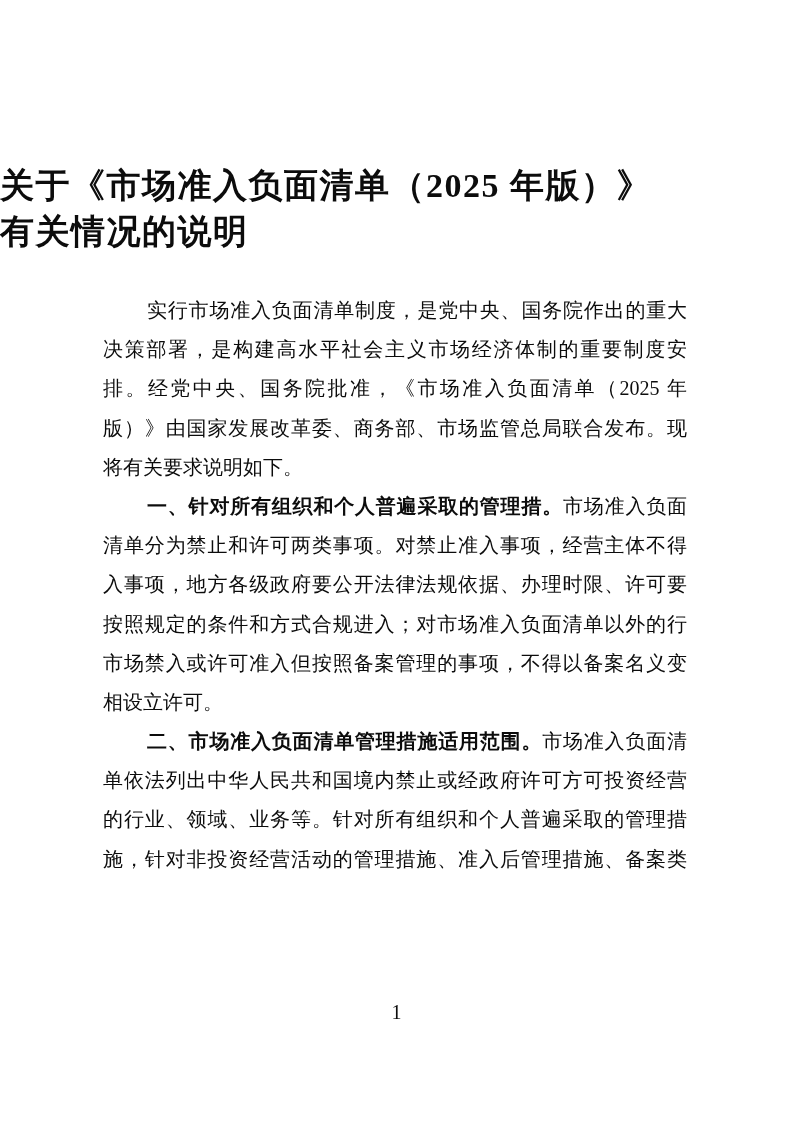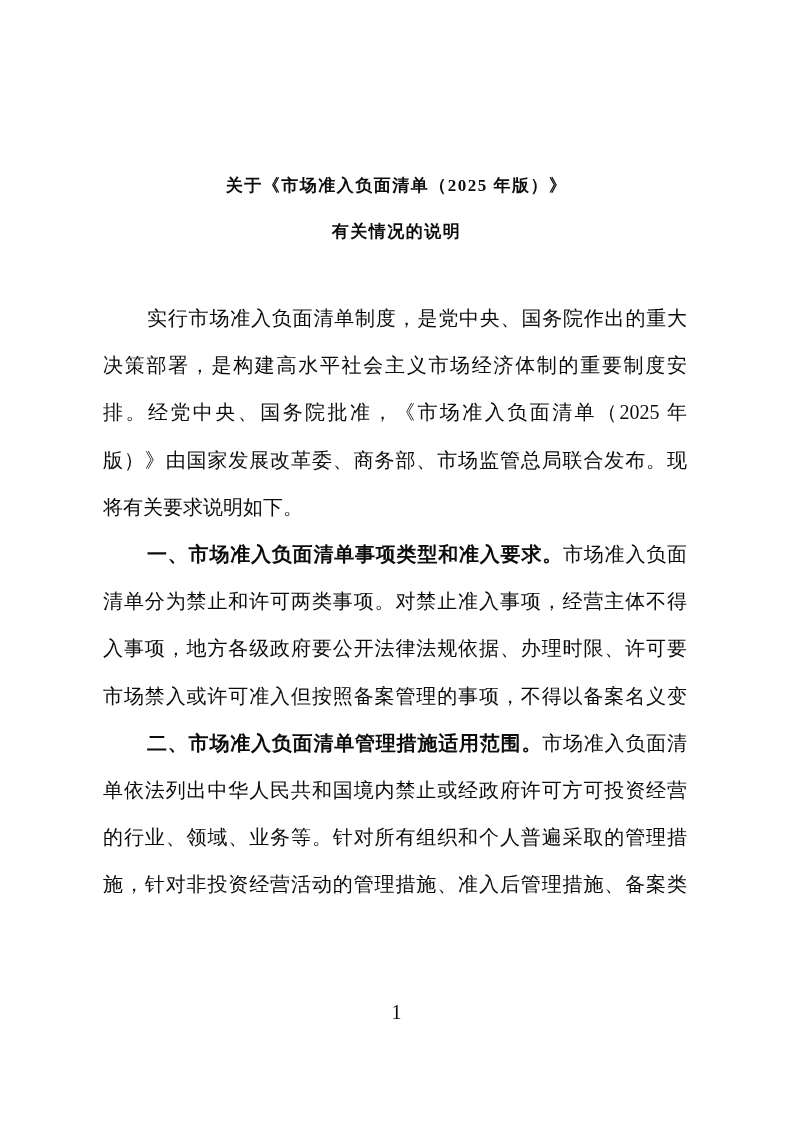--- a/index.html
+++ b/index.html
@@ -11,23 +11,22 @@
     background: #ffffff;
     color: #0c0c0c;
     font-family: "Liberation Serif", "DejaVu Serif", serif;
     overflow: hidden;
   }
   .doc-title {
     position: absolute;
     left: 0;
     top: 163px;
     width: 100%;
-    text-align: center;
     font-weight: bold;
-    font-size: 17px;
+    font-size: 34px;
     letter-spacing: 1.5px;
   }
   .doc-title .title-line {
     height: 46px;
     line-height: 46px;
     white-space: nowrap;
   }
   .doc-body {
     position: absolute;
     left: 103px;
@@ -36,21 +35,20 @@
     font-size: 20px;
   }
   .line {
     height: 39.2px;
     line-height: 39.2px;
     text-align: justify;
     text-align-last: justify;
     text-justify: inter-ideograph;
     white-space: normal;
     overflow: hidden;
-    margin-top: 8px;
   }
   .line.lastline {
     text-align-last: left;
   }
   .line.indent {
     text-indent: 44px;
   }
   .hei {
     font-family: "Liberation Sans", "DejaVu Sans", sans-serif;
     font-weight: bold;
@@ -77,24 +75,26 @@
   </div>
 
   <div class="doc-body">
 
     <div class="line indent">实行市场准入负面清单制度，是党中央、国务院作出的重大</div>
     <div class="line">决策部署，是构建高水平社会主义市场经济体制的重要制度安</div>
     <div class="line">排。经党中央、国务院批准，《市场准入负面清单（2025 年</div>
     <div class="line">版）》由国家发展改革委、商务部、市场监管总局联合发布。现</div>
     <div class="line lastline">将有关要求说明如下。</div>
 
-    <div class="line indent"><span class="hei">一、市场准入负面清单事项类型和准入要求。</span><span>市场准入负面</span></div>
+    <div class="line indent"><span class="hei">一、针对所有组织和个人普遍采取的管理措。</span><span>市场准入负面</span></div>
     <div class="line">清单分为禁止和许可两类事项。对禁止准入事项，经营主体不得</div>
     <div class="line">入事项，地方各级政府要公开法律法规依据、办理时限、许可要</div>
+    <div class="line">按照规定的条件和方式合规进入；对市场准入负面清单以外的行</div>
     <div class="line">市场禁入或许可准入但按照备案管理的事项，不得以备案名义变</div>
+    <div class="line lastline">相设立许可。</div>
 
     <div class="line indent"><span class="hei">二、市场准入负面清单管理措施适用范围。</span><span>市场准入负面清</span></div>
     <div class="line">单依法列出中华人民共和国境内禁止或经政府许可方可投资经营</div>
     <div class="line">的行业、领域、业务等。针对所有组织和个人普遍采取的管理措</div>
     <div class="line">施，针对非投资经营活动的管理措施、准入后管理措施、备案类</div>
 
   </div>
 
   <div class="page-number">1</div>
 

